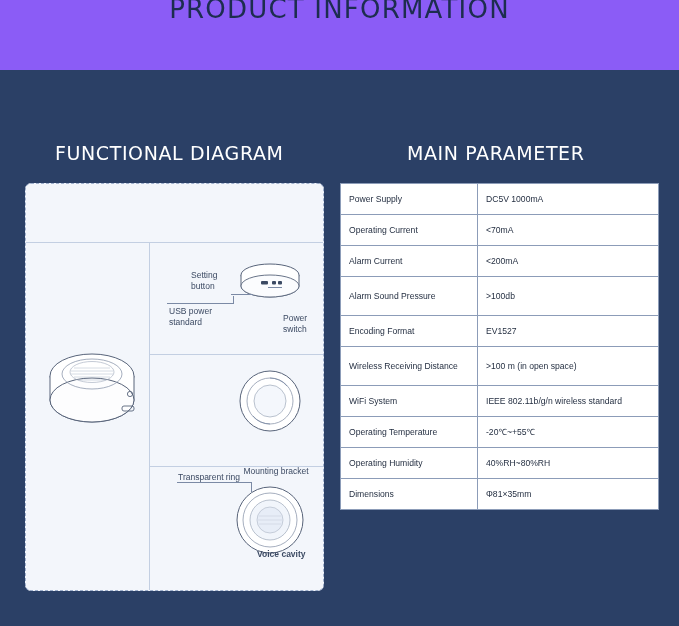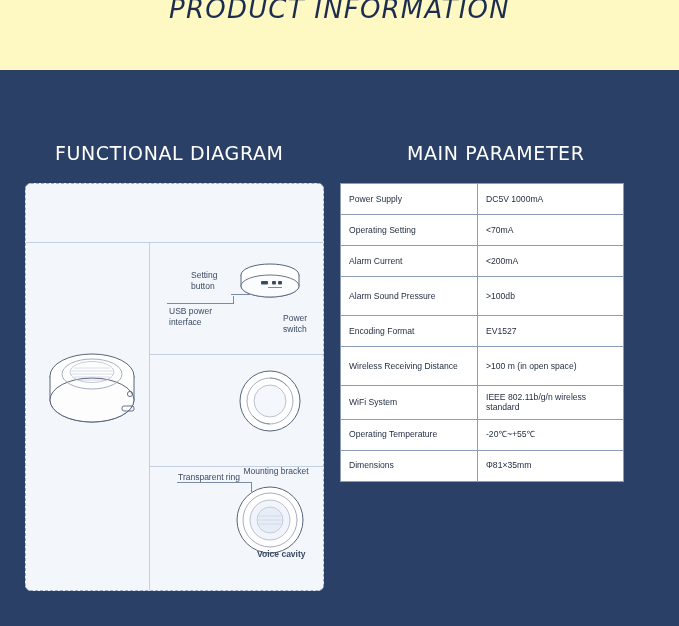--- a/index.html
+++ b/index.html
@@ -14,25 +14,24 @@
     overflow: hidden;
   }
   .page {
     position: relative;
     width: 679px;
     height: 626px;
   }
   
   .header {
     height: 70px;
-    background: #fef9c3;
+    background: #8b5cf6;
     display: flex;
     align-items: flex-start;
     justify-content: center;
-    font-style: italic;
   }
   .header-title {
     font-size: 26px;
     letter-spacing: 1.2px;
     color: #1d2d4f;
     font-weight: 400;
     margin-top: -6px;
     font-family: "DejaVu Sans", sans-serif;
   }
   
@@ -123,21 +122,21 @@
   
   .drawing {
     position: absolute;
   }
 
   
   .param-table {
     position: absolute;
     left: 340px;
     top: 113px;
-    width: 284px;
+    width: 319px;
     border-collapse: collapse;
     background: #ffffff;
     font-size: 8.6px;
     color: #1f2a3d;
     table-layout: fixed;
   }
   .param-table td {
     border: 1px solid #8c9cb8;
     padding: 6px 8px;
     vertical-align: middle;
@@ -207,21 +206,21 @@
         <div class="leader" style="left:205px; top:110px; width:22px; height:1px;"></div>
 
         <div class="dg-label" style="left:257px; top:93px; width:42px;margin-top:36px;">
           <span>Power</span><br>
           <span>switch</span>
         </div>
         <div class="leader" style="left:242px; top:103px; width:14px; height:1px;"></div>
 
         <div class="dg-label" style="left:143px; top:122px; width:58px;">
           <span>USB power</span><br>
-          <span>interface</span>
+          <span>standard</span>
         </div>
         <div class="leader" style="left:141px; top:119px; width:66px; height:1px;"></div>
         <div class="leader" style="left:207px; top:112px; width:1px; height:8px;"></div>
 
         <svg class="drawing" style="left:206px; top:182px;" width="76" height="70" viewBox="0 0 76 70">
           <circle cx="38" cy="35" r="30" fill="#ffffff" stroke="#58647a" stroke-width="1"></circle>
           <circle cx="38" cy="35" r="23" fill="none" stroke="#8e99ad" stroke-width="0.8"></circle>
           <circle cx="38" cy="35" r="16" fill="#f4f7fc" stroke="#a8b2c2" stroke-width="0.8"></circle>
           <path d="M38 12 A23 23 0 0 1 55 20" fill="none" stroke="#7b8aa5" stroke-width="0.8"></path>
           <path d="M21 50 A23 23 0 0 0 38 58" fill="none" stroke="#7b8aa5" stroke-width="0.8"></path>
@@ -246,21 +245,21 @@
         <div class="dg-label" style="left:231px; top:365px; width:64px;font-weight:bold;">Voice cavity</div>
       </div>
 
       <table class="param-table">
         <tbody>
           <tr>
             <td class="k">Power Supply</td>
             <td class="v">DC5V 1000mA</td>
           </tr>
           <tr>
-            <td class="k">Operating Setting</td>
+            <td class="k">Operating Current</td>
             <td class="v">&lt;70mA</td>
           </tr>
           <tr>
             <td class="k">Alarm Current</td>
             <td class="v">&lt;200mA</td>
           </tr>
           <tr class="tall">
             <td class="k">Alarm Sound Pressure</td>
             <td class="v">&gt;100db</td>
           </tr>
@@ -274,20 +273,24 @@
           </tr>
           <tr>
             <td class="k">WiFi System</td>
             <td class="v">IEEE 802.11b/g/n wireless standard</td>
           </tr>
           <tr>
             <td class="k">Operating Temperature</td>
             <td class="v">-20℃~+55℃</td>
           </tr>
           <tr>
+            <td class="k">Operating Humidity</td>
+            <td class="v">40%RH~80%RH</td>
+          </tr>
+          <tr>
             <td class="k">Dimensions</td>
             <td class="v">Φ81×35mm</td>
           </tr>
         </tbody>
       </table>
 
     </div>
   </div>
 </div>
 

